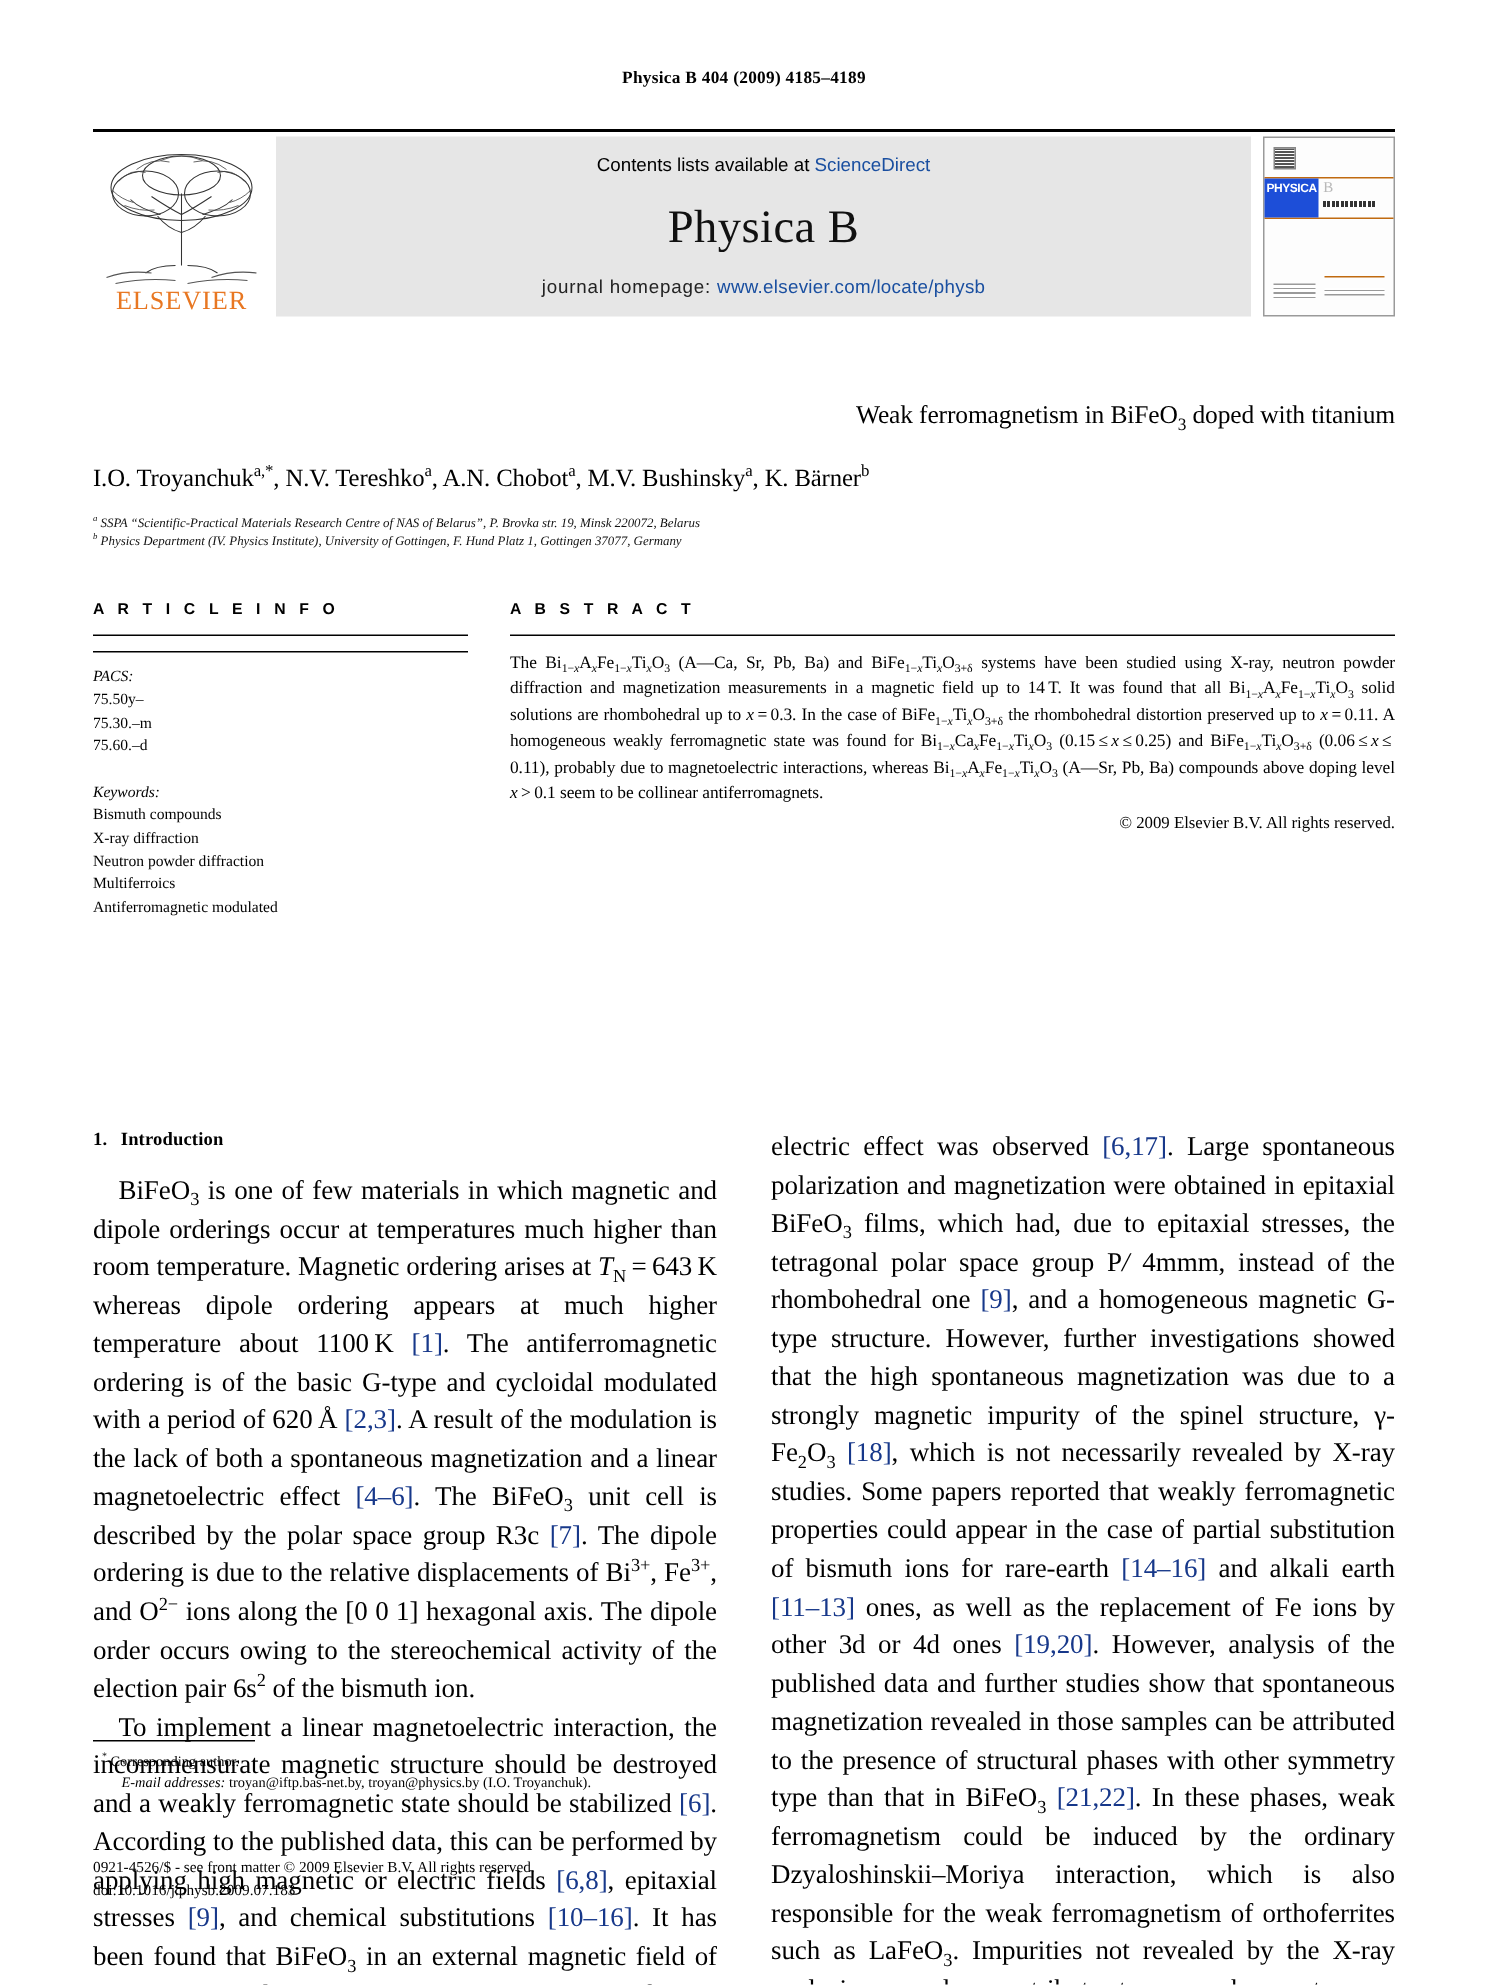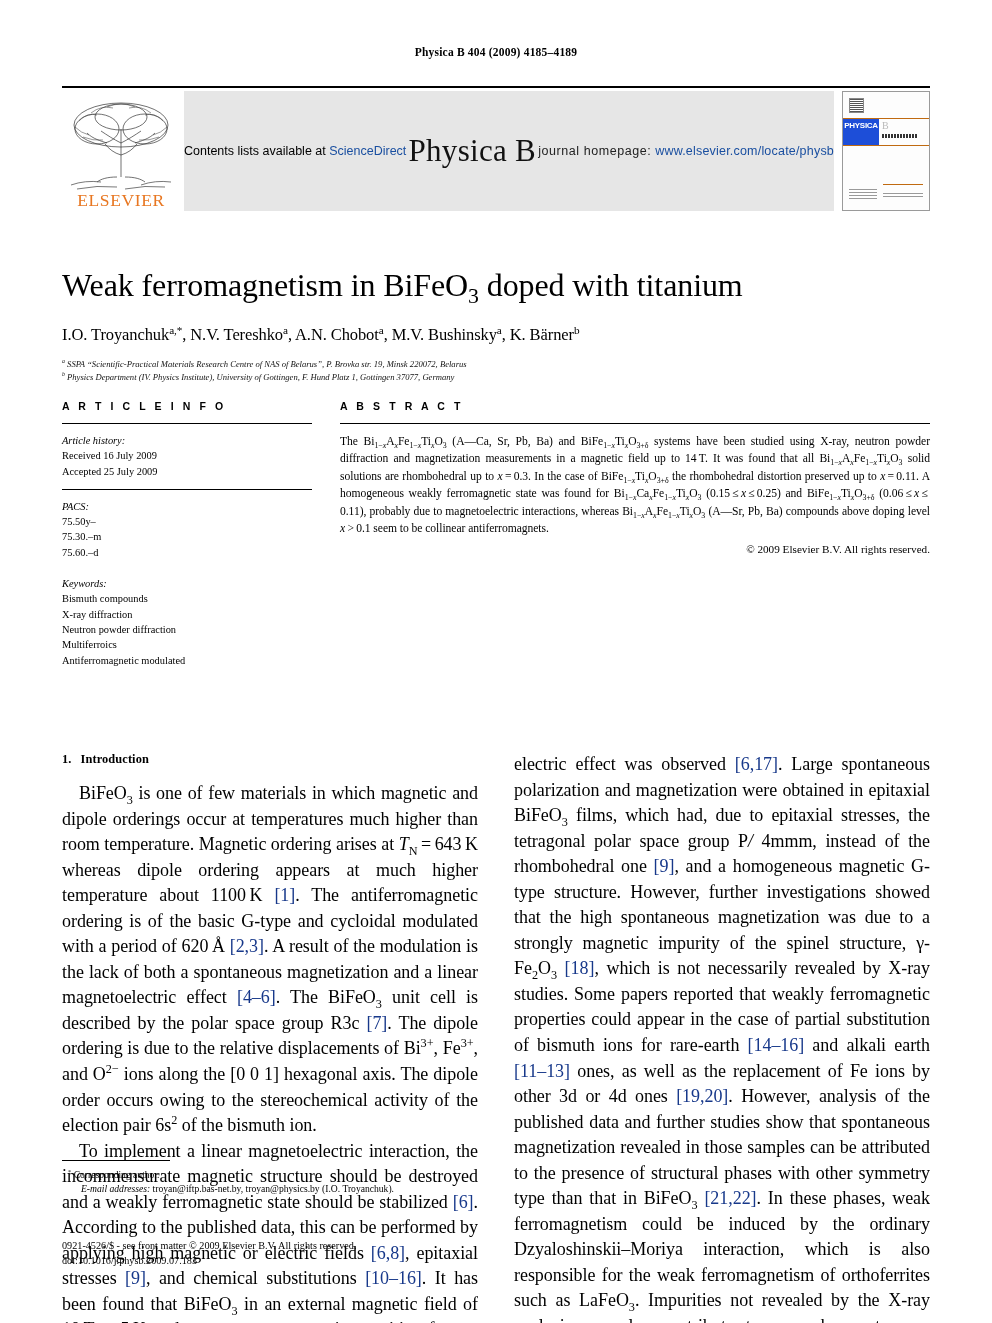--- a/index.html
+++ b/index.html
@@ -68,21 +68,21 @@
     letter-spacing: .6px;
     color: #E87722;
     font-weight: normal;
     line-height: 1;
     margin-top: 1px;
   }
   .masthead-center {
     flex: 1 1 auto;
     background: #e6e6e6;
     display: flex;
-    flex-direction: row;
+    flex-direction: column;
     justify-content: space-between;
     align-items: center;
     padding: 12px 0 13px 0;
     box-sizing: border-box;
     margin-left: 4px;
     margin-right: 8px;
   }
   .contents-line {
     font-family: "Liberation Sans", sans-serif;
     font-size: 12.5px;
@@ -163,25 +163,26 @@
   }
 
   
   .title-block {
     position: absolute;
     left: 62px; top: 268px;
     width: 868px;
   }
   .article-title {
     font-family: "Liberation Serif", serif;
-    font-size: 32px;
+    font-size: 17px;
     font-weight: normal;
     letter-spacing: -.1px;
     line-height: 1.1;
     margin: 0;
+    text-align: right;
   }
   .authors {
     font-family: "Liberation Serif", serif;
     font-size: 16.5px;
     margin-top: 22px;
     letter-spacing: -.1px;
   }
   .affils {
     margin-top: 13px;
     font-family: "Liberation Serif", serif;
@@ -384,25 +385,20 @@
       <div><sup>a</sup> <span>SSPA “Scientific-Practical Materials Research Centre of NAS of Belarus”, P. Brovka str. 19, Minsk 220072, Belarus</span></div>
       <div><sup>b</sup> <span>Physics Department (IV. Physics Institute), University of Gottingen, F. Hund Platz 1, Gottingen 37077, Germany</span></div>
     </div>
   </div>
 
   <div class="info-abstract">
 
     <div class="col-info">
       <div class="sec-head">A R T I C L E    I N F O</div>
       <div class="hrule"></div>
-      <div class="info-body">
-        <div class="info-label">Article history:</div>
-        <div>Received 16 July 2009</div>
-        <div>Accepted 25 July 2009</div>
-      </div>
       <div class="hrule2"></div>
       <div class="info-body">
         <div class="info-label">PACS:</div>
         <div>75.50y–</div>
         <div>75.30.–m</div>
         <div>75.60.–d</div>
       </div>
       <div class="info-body" style="margin-top:16px;">
         <div class="info-label">Keywords:</div>
         <div>Bismuth compounds</div>

